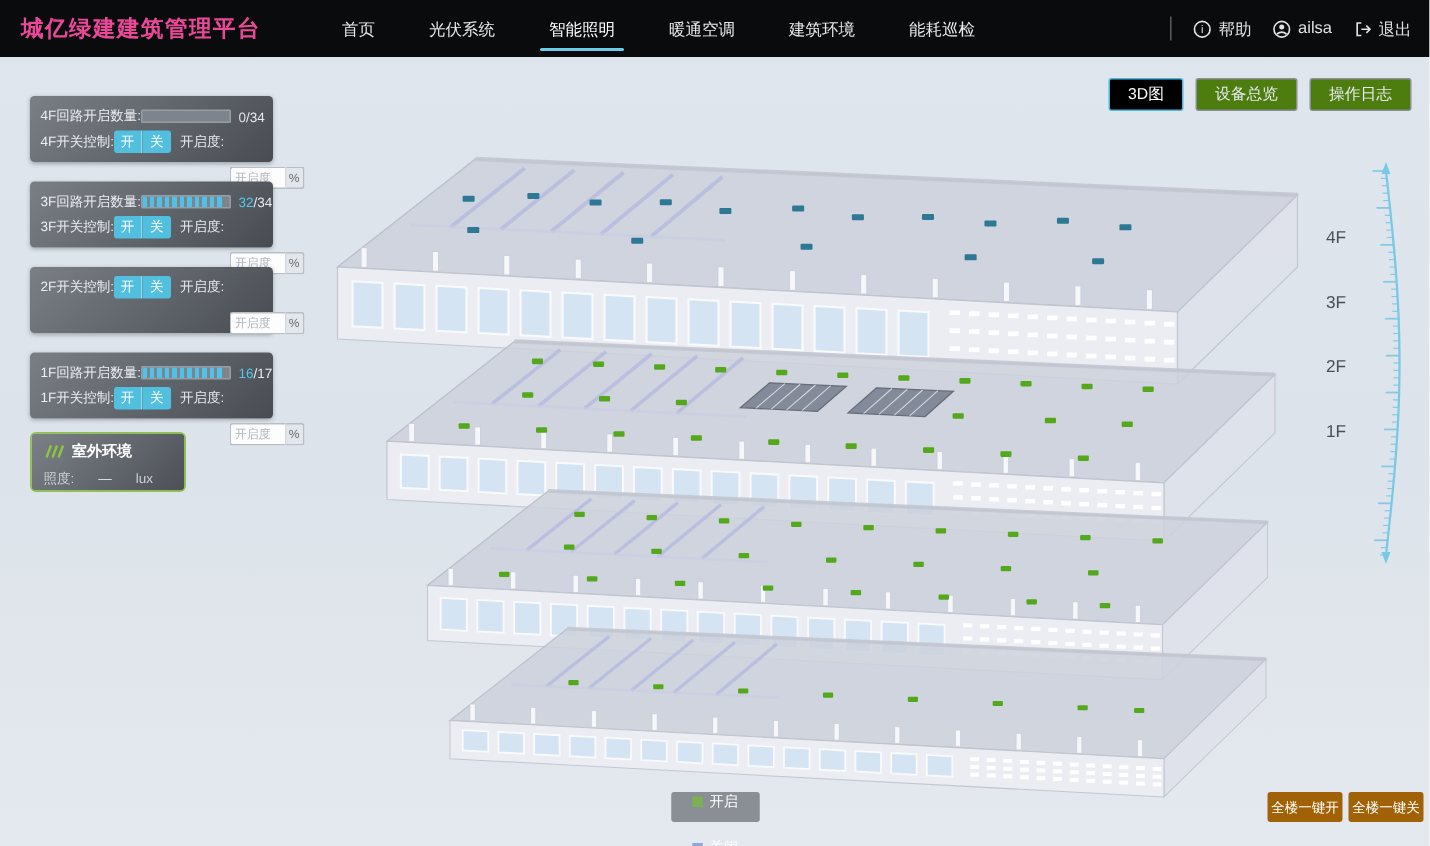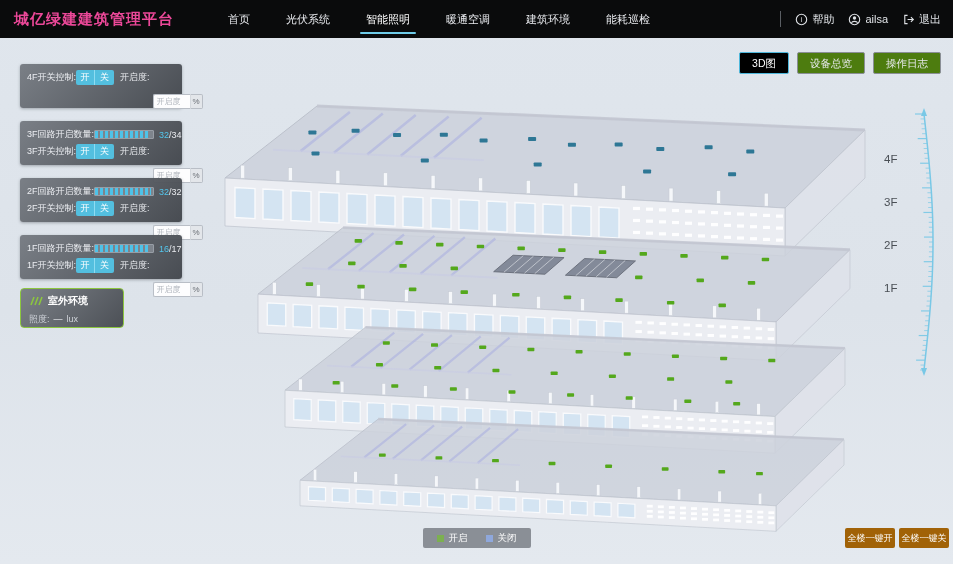--- a/index.html
+++ b/index.html
@@ -36,30 +36,30 @@
   .swbtn.off{border-radius:0 2px 2px 0;}
   .openlbl{margin-right:3px;white-space:nowrap;}
   .openbox{display:flex;align-items:flex-end;margin-top:48px;}
   .openinput{width:30px;height:13px;border:1px solid #b9bec6;border-right:0;border-radius:2px 0 0 2px;background:#fdfdfe;font-size:8px;padding:0 3px;color:#555;font-family:inherit;}
   .openinput::placeholder{color:#b0b5bc;}
   .pctbtn{width:13px;height:15px;border:1px solid #b9bec6;border-left:1px solid #d5d9de;background:#e3e6ea;color:#6a6f76;font-size:8px;border-radius:0 2px 2px 0;padding:0;cursor:pointer;font-family:inherit;}
   
   .outdoor{position:absolute;left:20px;top:288px;width:104px;height:40px;border-radius:4px;border:1px solid #8cc63f;
     background:linear-gradient(135deg,rgba(120,125,132,.96),rgba(70,74,80,.96));color:#fff;padding:5px 8px;box-sizing:border-box;z-index:20;}
   .outdoor .t{display:flex;align-items:center;gap:5px;font-size:10px;font-weight:bold;}
-  .outdoor .v{margin-top:5px;font-size:9px;color:#cfd3d9;display:flex;align-items:baseline;gap:4px;}
+  .outdoor .v{margin-top:5px;font-size:9px;color:#cfd3d9;display:flex;align-items:baseline;gap:16px;}
   .outdoor .v .dash{color:#e8eaee;}
   
   .viewbtns{position:absolute;top:52px;right:12px;display:flex;gap:8px;z-index:20;}
   .vbtn{height:22px;padding:0 12px;font-size:10.5px;border-radius:2px;cursor:pointer;font-family:inherit;
     background:#4d7c0f;color:#e8eaee;border:1px solid #8a8f96;line-height:20px;}
   .vbtn.active{background:#000000;border:1px solid #4fb8dc;color:#fff;margin-left:44px;}
   
   .legend{position:absolute;left:50%;transform:translateX(-50%);bottom:16px;height:20px;display:flex;align-items:center;gap:18px;
-    background:rgba(125,130,138,.88);border-radius:2px;padding:0 14px;z-index:20;}
+    background:rgba(125,130,138,.88);border-radius:2px;padding:0 14px;z-index:20;flex-direction:column;}
   .litem{display:flex;align-items:center;gap:5px;color:#fff;font-size:9.5px;}
   .swatch{width:7px;height:7px;display:inline-block;}
   
   .bulk{position:absolute;right:4px;bottom:16px;display:flex;gap:4px;z-index:20;}
   .bbtn{width:50px;height:20px;background:#a16207;color:#fff;border:0;border-radius:2px;font-size:9px;cursor:pointer;font-family:inherit;padding:0;}
   
   .fmark{position:absolute;left:884px;color:#4a4f55;font-size:11.5px;font-weight:500;z-index:15;}
   
   #scene{position:absolute;left:0;top:0;z-index:5;}
 </style>
@@ -540,20 +540,27 @@
           <path d="M6 7 H12 M9.6 4.4 L12.2 7 L9.6 9.6" fill="none" stroke="#dfe2e6" stroke-width="1.2"></path>
         </svg>
       <span>退出</span>
     </div>
   </div>
 </div>
 
 <div id="floor-panels">
     <div class="panel" style="top: 64px;">
       <div class="prow">
+        <span class="plbl">4F回路开启数量:</span>
+        <span class="track">
+          <span class="fill" style="width: 0%;"></span>
+        </span>
+        <span class="nums"><span class="count" style="color: rgb(219, 223, 228);">0</span><span class="total">/34</span></span>
+      </div>
+      <div class="prow">
         <span class="plbl">4F开关控制:</span>
         <span class="sw">
           <button class="swbtn on">开</button>
           <button class="swbtn off">关</button>
         </span>
         <span class="openlbl">开启度:</span>
         <span class="openbox">
           <input class="openinput" placeholder="开启度" style="">
           <button class="pctbtn">%</button>
         </span>
@@ -574,27 +581,20 @@
           <button class="swbtn off">关</button>
         </span>
         <span class="openlbl">开启度:</span>
         <span class="openbox">
           <input class="openinput" placeholder="开启度" style="">
           <button class="pctbtn">%</button>
         </span>
       </div>
     </div>
     <div class="panel" style="top: 178px;">
-      <div class="prow">
-        <span class="plbl">2F回路开启数量:</span>
-        <span class="track">
-          <span class="fill" style="width: 97%;"></span>
-        </span>
-        <span class="nums"><span class="count" style="color: rgb(83, 198, 236);">32</span><span class="total">/32</span></span>
-      </div>
       <div class="prow">
         <span class="plbl">2F开关控制:</span>
         <span class="sw">
           <button class="swbtn on">开</button>
           <button class="swbtn off">关</button>
         </span>
         <span class="openlbl">开启度:</span>
         <span class="openbox">
           <input class="openinput" placeholder="开启度" style="">
           <button class="pctbtn">%</button>

